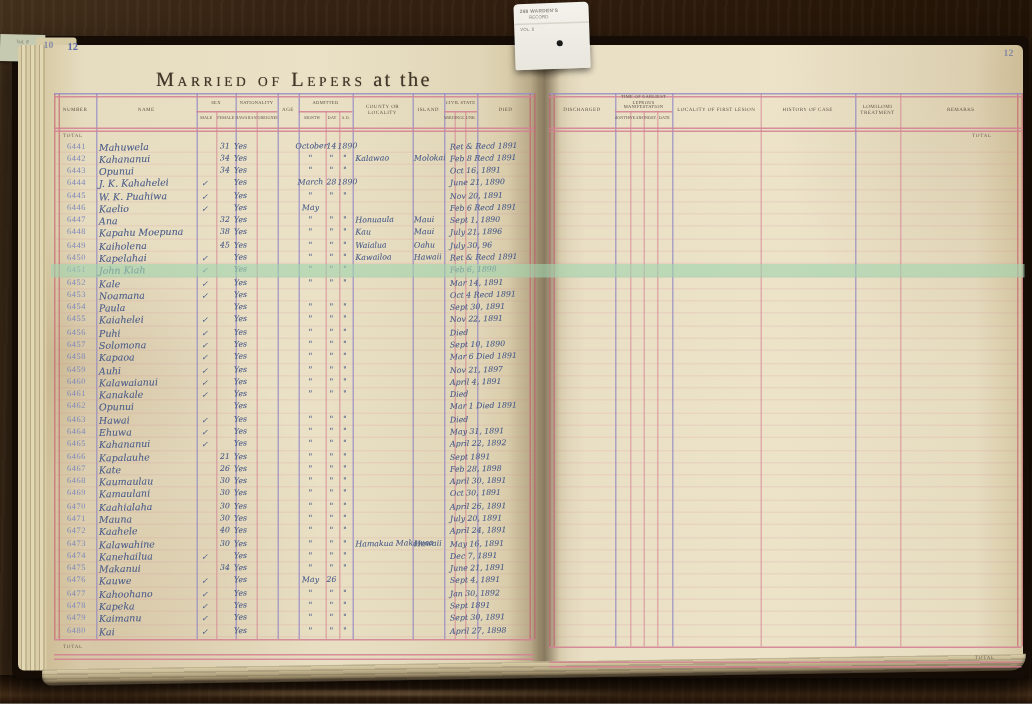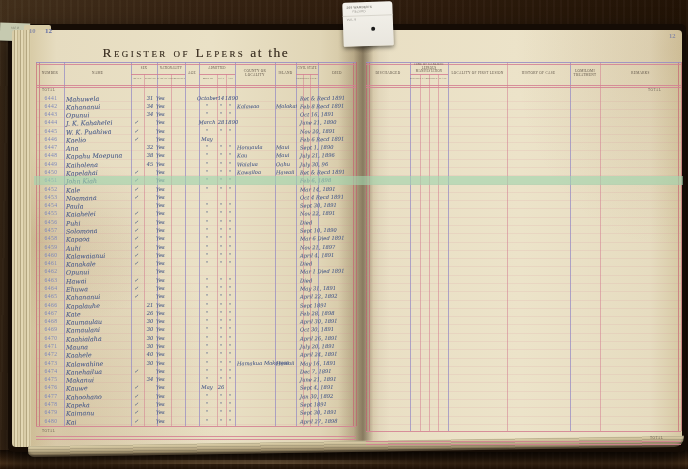--- a/index.html
+++ b/index.html
@@ -100,21 +100,21 @@
   <div class="page right"></div>
   <div class="gutter"></div>
   <div class="gutter-notch"></div>
   <div class="bottom-edge"></div>
 
   <div class="pagenum faint" style="left:29px;top:27px;">10</div>
   <div class="pagenum" style="left:45px;top:27px;">12</div>
   <div class="pagenum faint" style="left:669px;top:32px;">12</div>
 
   <div class="title" style="left:36px;top:45px;width:320px;">
-    <span>Register of Lepers</span><span class="suffix"> at the</span>
+    <span>Married of Lepers</span><span class="suffix"> at the</span>
   </div>
 
   <div class="total" style="left:42px;top:87.5px;">Total</div>
   <div class="total" style="left:648px;top:88px;">Total</div>
   <div class="total" style="left:42px;top:429px;">Total</div>
   <div class="total" style="left:650px;top:436px;">Total</div>
 
   <div id="table-layer">
       <div class="vl red" style="left: 36px; top: 62px; height: 364px;"></div>
       <div class="vl red" style="left: 39px; top: 62px; height: 364px;"></div>

